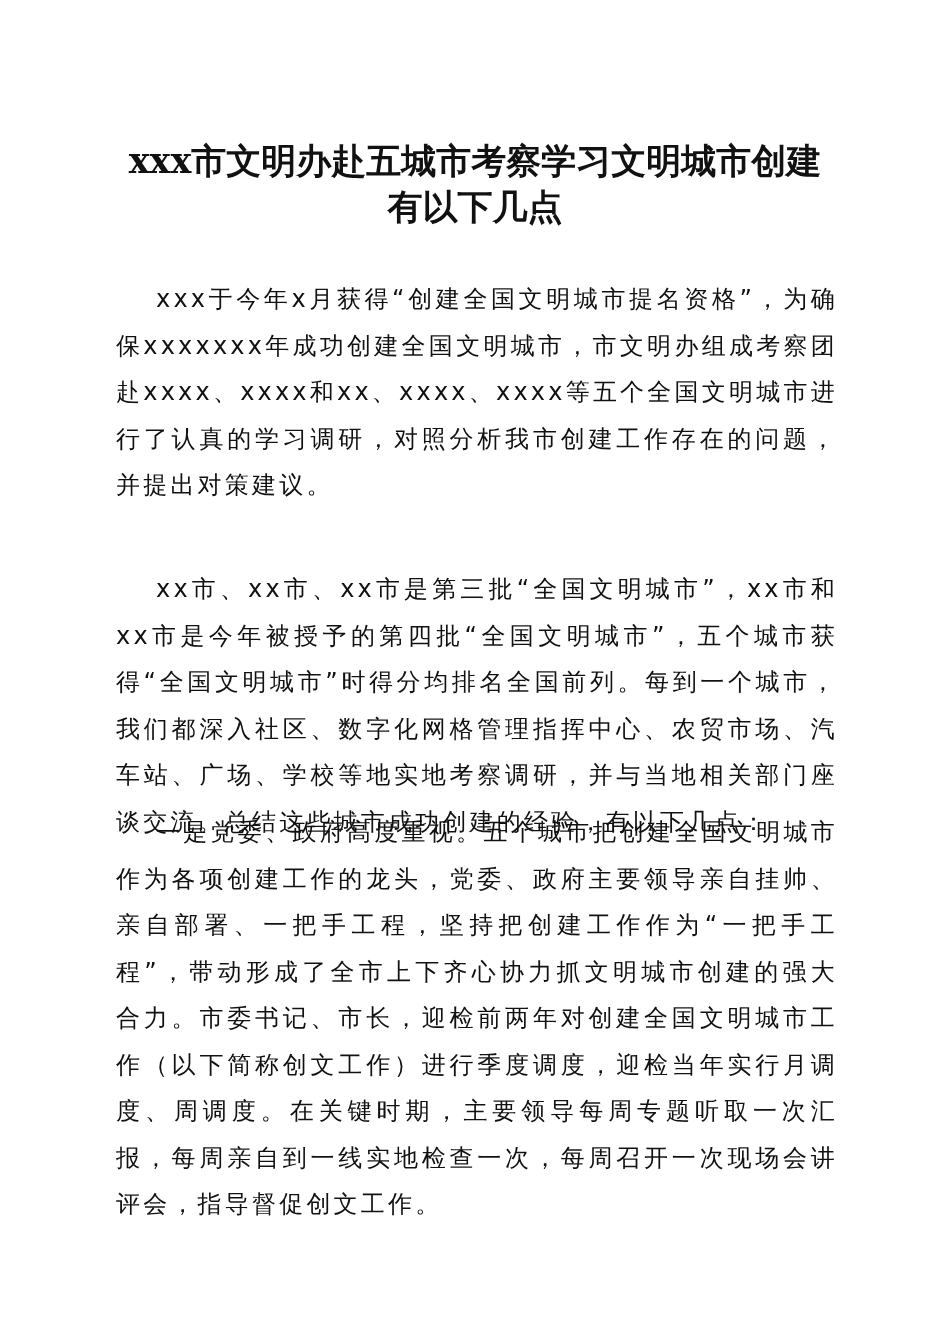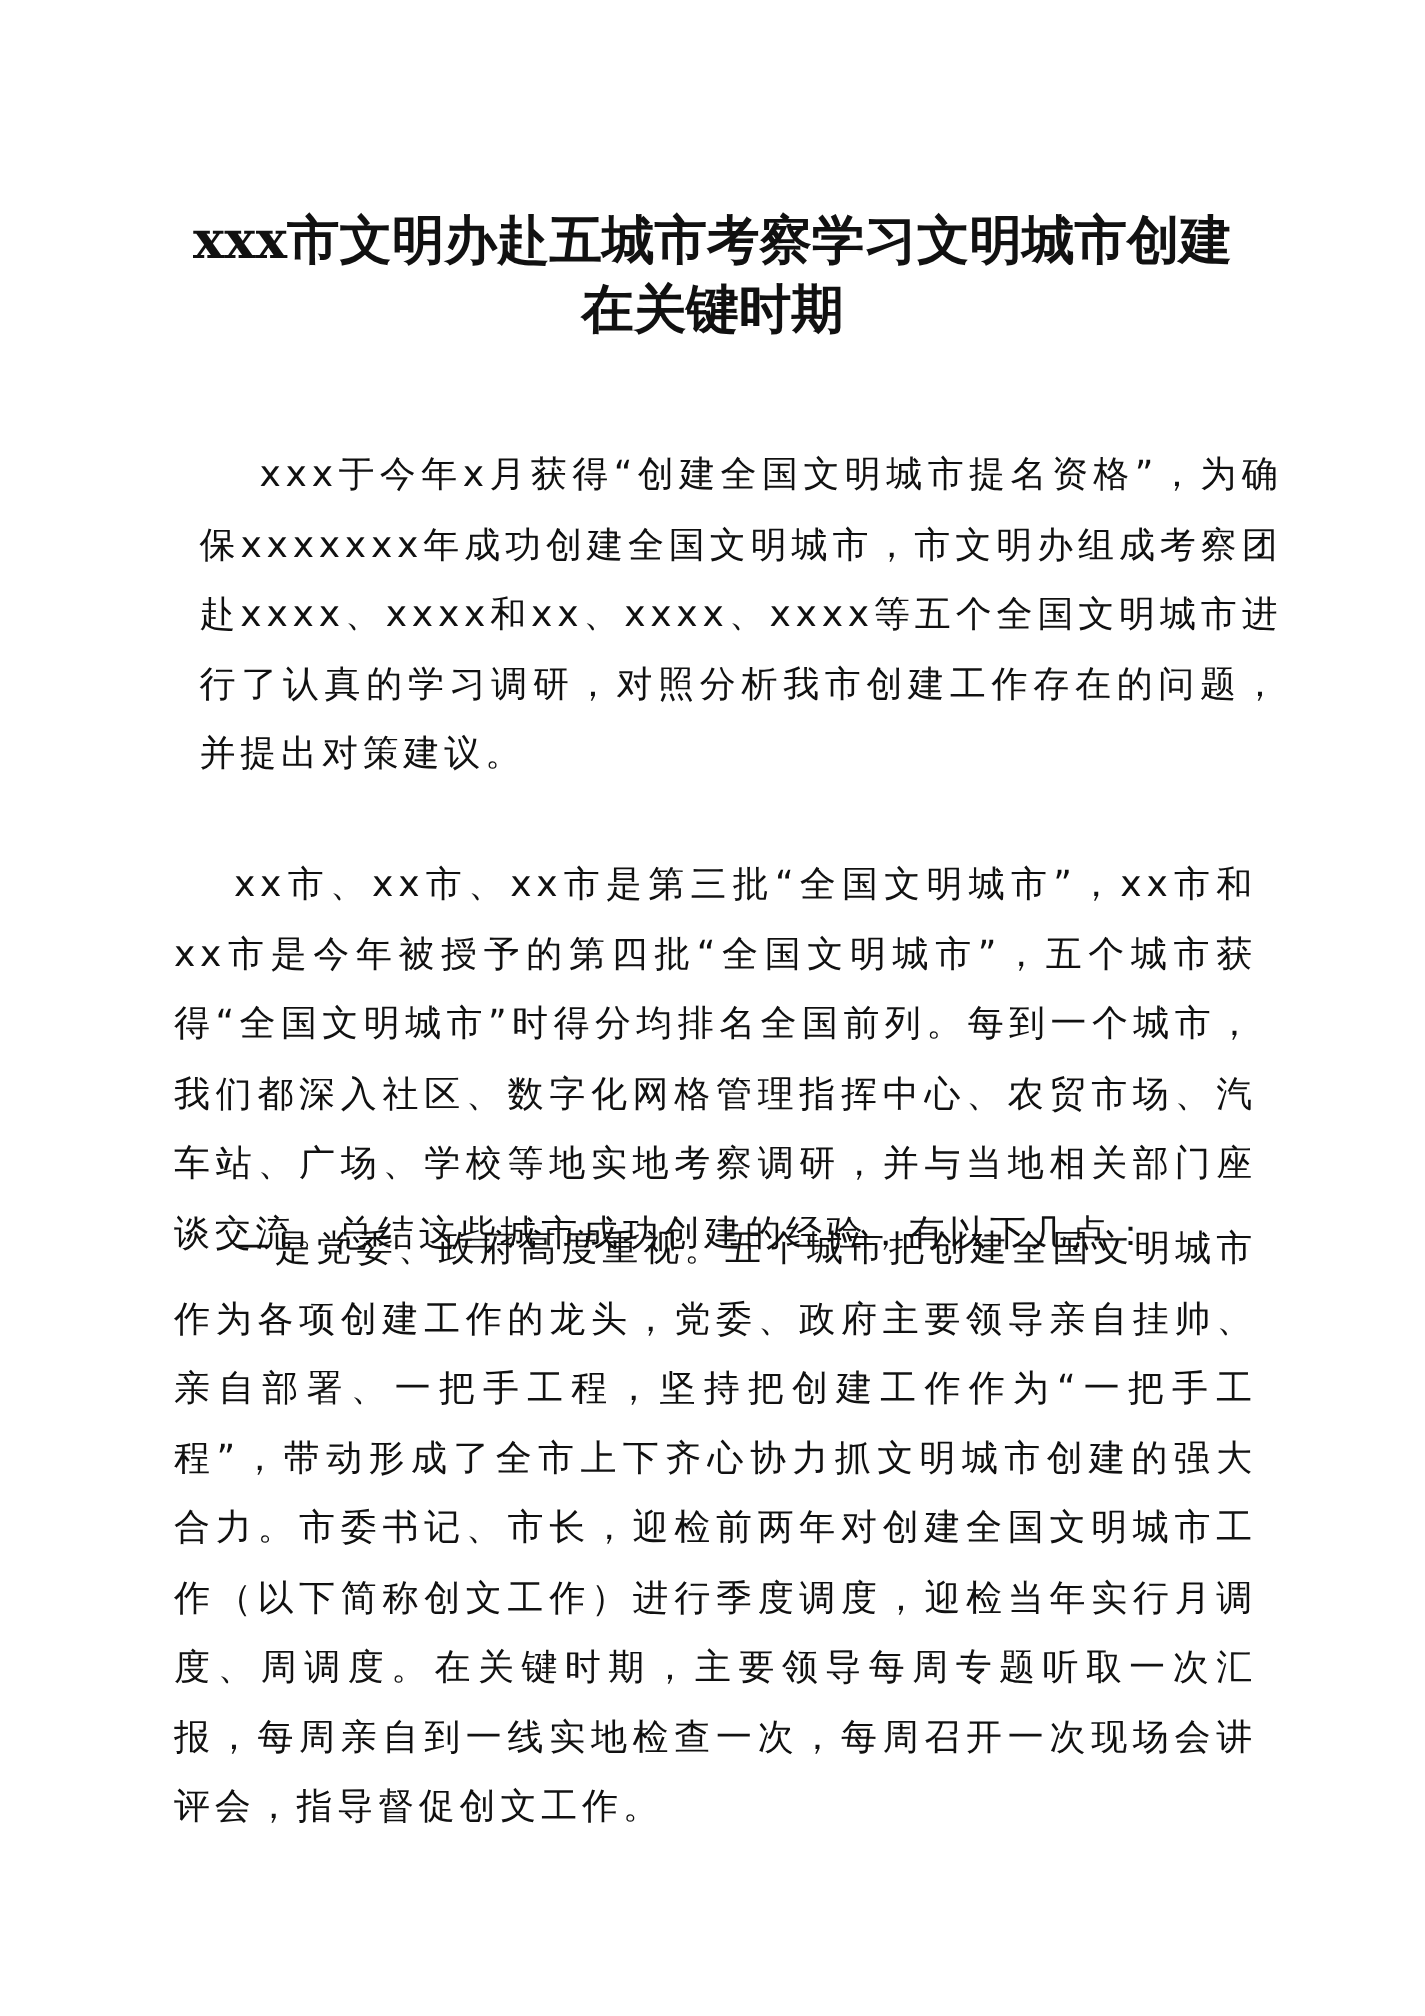--- a/index.html
+++ b/index.html
@@ -26,22 +26,22 @@
   .para2 { top: 566px; }
   .para3 { top: 809px; }
   .lead { font-weight: normal; }
 </style>
 </head>
 <body>
 
 <div class="page">
   <div class="title">
     <div>xxx市文明办赴五城市考察学习文明城市创建</div>
-    <div>在关键时期</div>
+    <div>有以下几点</div>
   </div>
 
-  <p class="body-text indent para1" style="margin:17px">xxx于今年x月获得“创建全国文明城市提名资格”，为确保xxxxxxx年成功创建全国文明城市，市文明办组成考察团赴xxxx、xxxx和xx、xxxx、xxxx等五个全国文明城市进行了认真的学习调研，对照分析我市创建工作存在的问题，并提出对策建议。</p>
+  <p class="body-text indent para1" style="margin:0">xxx于今年x月获得“创建全国文明城市提名资格”，为确保xxxxxxx年成功创建全国文明城市，市文明办组成考察团赴xxxx、xxxx和xx、xxxx、xxxx等五个全国文明城市进行了认真的学习调研，对照分析我市创建工作存在的问题，并提出对策建议。</p>
 
 
   <p class="body-text indent para2" style="margin:0">xx市、xx市、xx市是第三批“全国文明城市”，xx市和xx市是今年被授予的第四批“全国文明城市”，五个城市获得“全国文明城市”时得分均排名全国前列。每到一个城市，我们都深入社区、数字化网格管理指挥中心、农贸市场、汽车站、广场、学校等地实地考察调研，并与当地相关部门座谈交流。总结这些城市成功创建的经验，有以下几点：</p>
 
   <p class="body-text indent para3" style="margin:0"><span class="lead">一是党委、政府高度重视。</span><span>五个城市把创建全国文明城市作为各项创建工作的龙头，党委、政府主要领导亲自挂帅、亲自部署、一把手工程，坚持把创建工作作为“一把手工程”，带动形成了全市上下齐心协力抓文明城市创建的强大合力。市委书记、市长，迎检前两年对创建全国文明城市工作（以下简称创文工作）进行季度调度，迎检当年实行月调度、周调度。在关键时期，主要领导每周专题听取一次汇报，每周亲自到一线实地检查一次，每周召开一次现场会讲评会，指导督促创文工作。</span></p>
 </div>
 
 </body></html>

